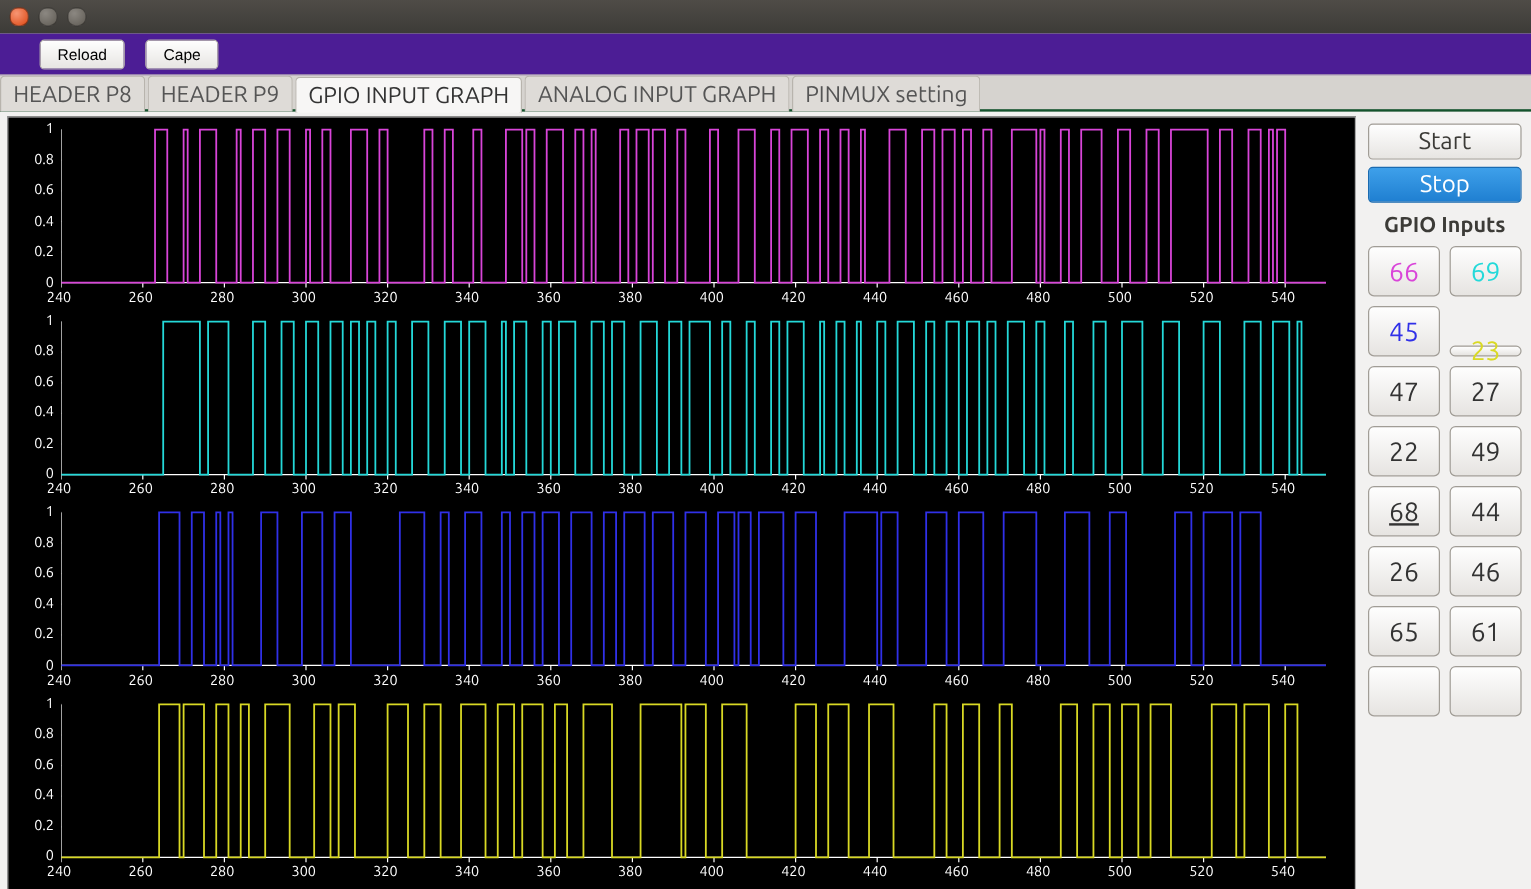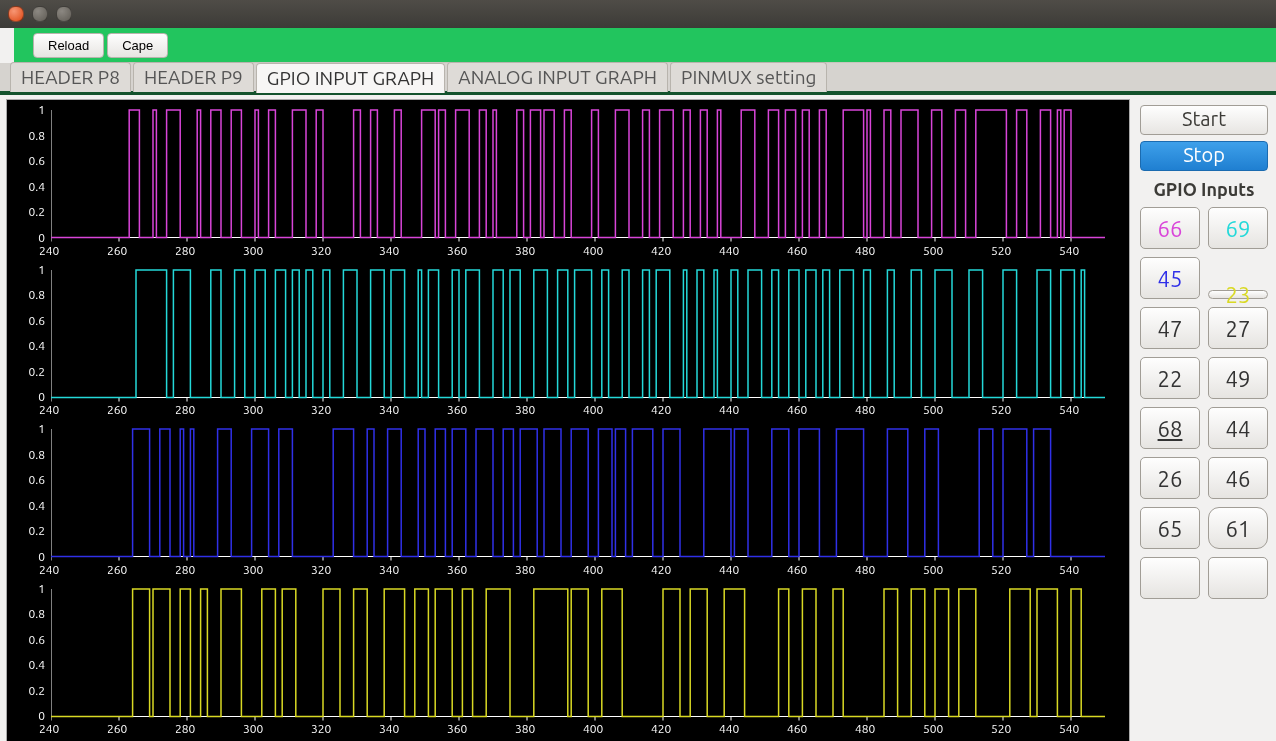--- a/index.html
+++ b/index.html
@@ -23,43 +23,42 @@
   .wm-btn {
     width: 14px; height: 14px; border-radius: 7px;
     display: inline-block;
     border: 1px solid rgba(0,0,0,.4);
   }
   .wm-close { background: radial-gradient(circle at 35% 30%, #f79674, #dd4814); }
   .wm-min, .wm-max { background: radial-gradient(circle at 35% 30%, #8c8882, #5f5b54); }
   .title-text { color: #dfdbd2; font-weight: bold; font-size: 14px; margin-left: 6px; text-shadow: 0 -1px 0 rgba(0,0,0,.5); }
   .toolbar {
     height: 30px;
-    background: #22c55e;
+    background: #4c1d95;
     border-bottom: 1px solid #c8c4bd;
     display: flex;
     align-items: center;
-    gap: 3px;
+    gap: 17px;
     padding: 2px 12px;
-    margin-left: 14px;
   }
   .tbtn {
     padding: 4px 14px;
     background: linear-gradient(to bottom,#fefefe,#e7e5e2);
     border: 1px solid #b8b4ad;
     border-radius: 4px;
     font-size: 13px;
     cursor: pointer;
   }
   .tabstrip {
     height: 28px;
     background: #d6d3cf;
     display: flex;
-    align-items: center;
-    border-bottom: 4px solid #14532d;
-    padding: 0 10px;
+    align-items: flex-start;
+    border-bottom: 2px solid #14532d;
+    padding: 0 0;
     font-size: 20px;
   }
   .tab {
     padding: 3px 10px 4px;
     margin-right: 2px;
     background: #dedbd7;
     border: 1px solid #b8b4ad;
     border-bottom: none;
     border-radius: 4px 4px 0 0;
     color: #555;
@@ -368,18 +367,18 @@
         <div class="gpio-cell" style="color: rgb(217, 217, 36); margin-top: 33px;">23</div>
         <div class="gpio-cell" style="color: rgb(51, 51, 51);">47</div>
         <div class="gpio-cell" style="color: rgb(51, 51, 51);">27</div>
         <div class="gpio-cell" style="color: rgb(51, 51, 51);">22</div>
         <div class="gpio-cell" style="color: rgb(51, 51, 51);">49</div>
         <div class="gpio-cell" style="color: rgb(51, 51, 51); text-decoration: underline;">68</div>
         <div class="gpio-cell" style="color: rgb(51, 51, 51);">44</div>
         <div class="gpio-cell" style="color: rgb(51, 51, 51);">26</div>
         <div class="gpio-cell" style="color: rgb(51, 51, 51);">46</div>
         <div class="gpio-cell" style="color: rgb(51, 51, 51);">65</div>
-        <div class="gpio-cell" style="color: rgb(51, 51, 51); border-radius: 11px;">61</div>
+        <div class="gpio-cell" style="color: rgb(51, 51, 51);">61</div>
         <div class="gpio-cell" style="color: rgb(51, 51, 51);"></div>
         <div class="gpio-cell" style="color: rgb(51, 51, 51);"></div>
       </div>
   </div>
 </div>
 
 </body></html>

